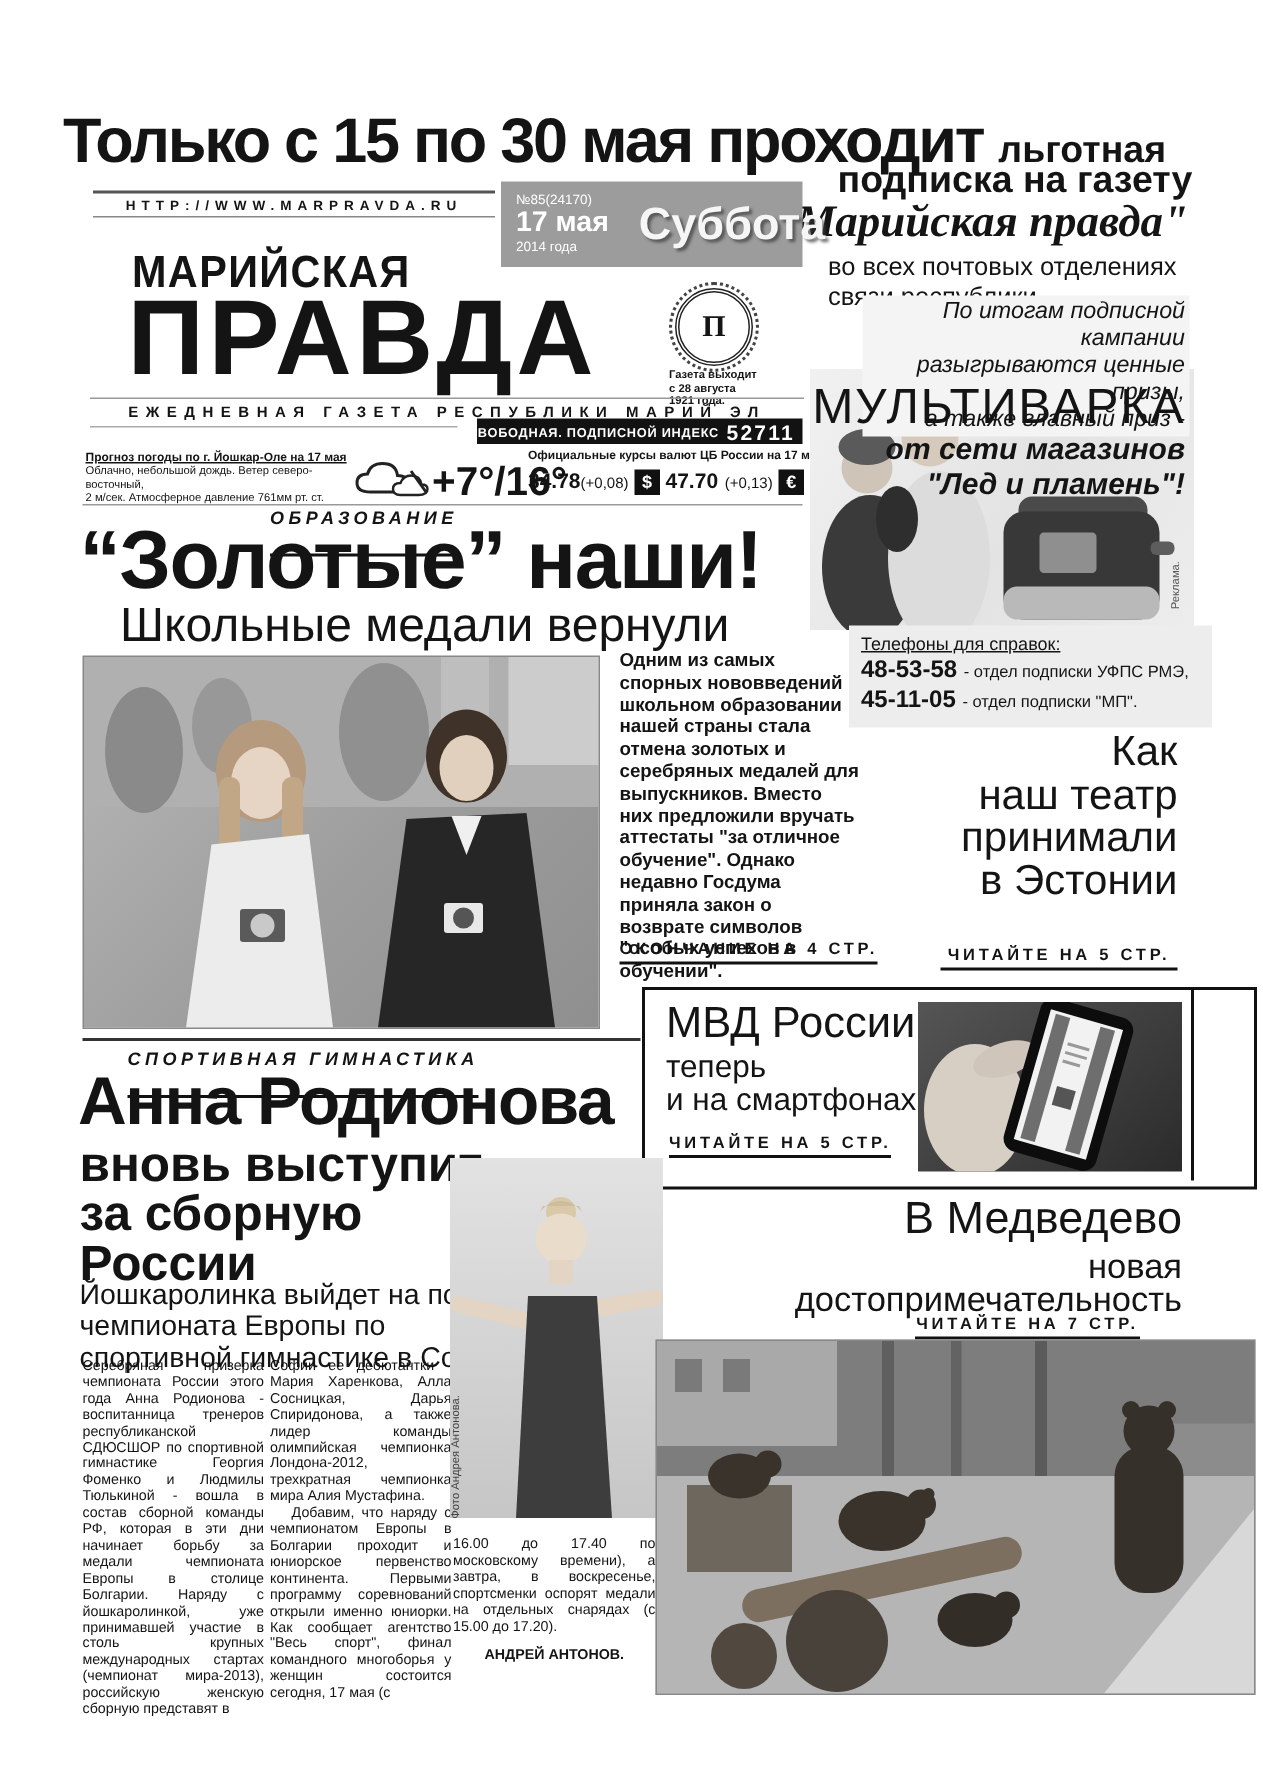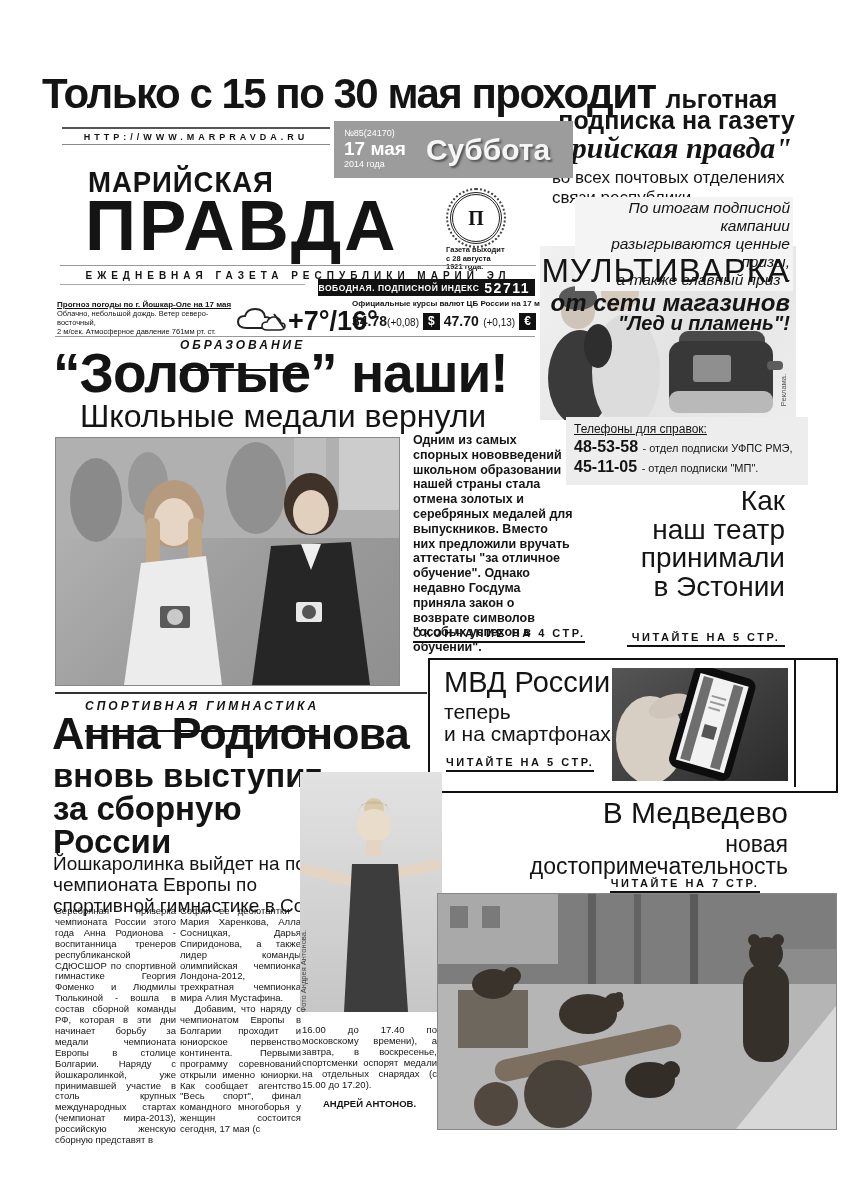--- a/index.html
+++ b/index.html
@@ -10,34 +10,34 @@
   .top-banner{left:42px;top:70px;display:flex;align-items:baseline;}
   .top-banner .main{font-size:42px;font-weight:bold;letter-spacing:-1.5px;}
   .top-banner .hl{font-size:25px;font-weight:bold;margin-left:10px;}
   
   .promo-line1{right:47px;top:106px;font-size:25px;font-weight:bold;}
   .promo-line2{right:50px;top:131px;font-family:"Liberation Serif",serif;font-style:italic;font-weight:bold;font-size:30px;}
   .promo-line3{left:552px;top:168px;font-size:17px;}
   .promo-line4{left:552px;top:188px;font-size:17px;}
   .promo-note{left:575px;top:197px;width:212px;background:#f4f4f4;font-style:italic;font-size:15.5px;line-height:18px;text-align:right;padding:2px 3px;z-index:3;}
   .prize{right:52px;top:252px;font-size:33px;letter-spacing:1px;z-index:3;}
-  .prize-from1{right:52px;top:289px;font-size:24px;font-weight:bold;font-style:italic;z-index:3;}
+  .prize-from1{right:52px;top:289px;font-size:20px;font-weight:bold;font-style:italic;z-index:3;}
   .prize-from2{right:52px;top:312px;font-size:20px;font-weight:bold;font-style:italic;z-index:3;}
   .ad-bg{left:540px;top:246px;width:256px;height:174px;background:linear-gradient(120deg,#f1f1f1,#e3e3e3 55%,#ededed);z-index:1;}
   .couple-photo{left:540px;top:246px;width:128px;height:174px;z-index:2;}
   .cooker-photo{left:653px;top:323px;width:142px;height:97px;z-index:2;}
   .ad-credit{left:779px;top:374px;writing-mode:vertical-rl;transform:rotate(180deg);font-size:7.5px;color:#555;z-index:4;}
   .phones-box{left:566px;top:417px;width:226px;height:58px;background:#ededed;padding:5px 8px;z-index:3;}
   .phones-title{font-size:12px;text-decoration:underline;}
   .phone-row{margin-top:2px;}
   .phone-num{font-size:16px;font-weight:bold;}
   .phone-desc{font-size:11px;}
   
   .url-bar{left:62px;top:127px;width:268px;border-top:2px solid #555;border-bottom:1px solid #888;padding:3px 0 2px;text-align:center;font-size:9px;font-weight:bold;letter-spacing:4px;}
-  .issue-box{left:334px;top:121px;width:239px;height:57px;background:#9c9c9c;color:#fff;display:flex;align-items:center;}
+  .issue-box{left:334px;top:121px;width:201px;height:57px;background:#9c9c9c;color:#fff;display:flex;align-items:center;}
   .issue-left{padding:2px 6px 2px 10px;line-height:1.1;}
   .issue-no{font-size:9px;}
   .issue-day{font-size:19px;font-weight:bold;}
   .issue-year{font-size:9px;}
   .issue-weekday{font-size:30px;font-weight:bold;color:#f6f6f6;text-shadow:2px 2px 2px rgba(60,60,60,.7);margin-left:14px;}
   .brand1{left:88px;top:165px;font-size:30px;font-weight:bold;letter-spacing:1px;transform:scaleX(.92);transform-origin:left;}
   .brand2{left:85px;top:190px;font-size:71px;font-weight:bold;letter-spacing:3px;line-height:1;}
   .emblem{left:450px;top:192px;width:46px;height:46px;border:3px double #222;border-radius:50%;outline:2px dotted #444;outline-offset:2px;display:flex;align-items:center;justify-content:center;font-family:"Liberation Serif",serif;font-weight:bold;font-size:20px;}
   .founded{left:446px;top:246px;width:64px;font-size:7.5px;font-weight:bold;line-height:8.5px;}
   .tagline{left:60px;top:265px;width:476px;text-align:center;font-size:10px;font-weight:bold;letter-spacing:5px;border-top:1px solid #999;padding-top:4px;}

